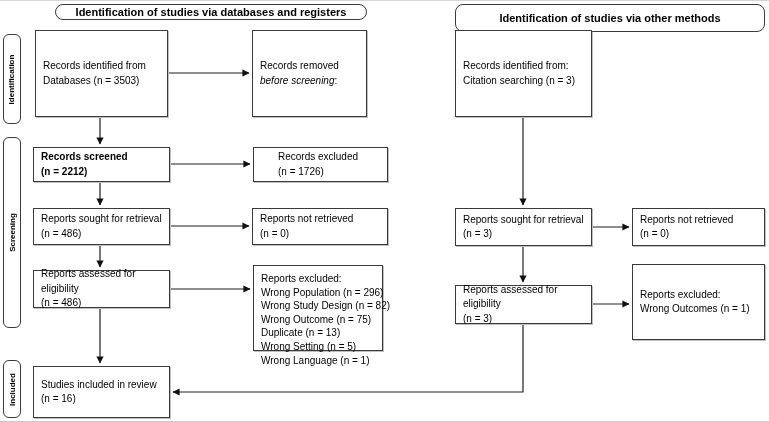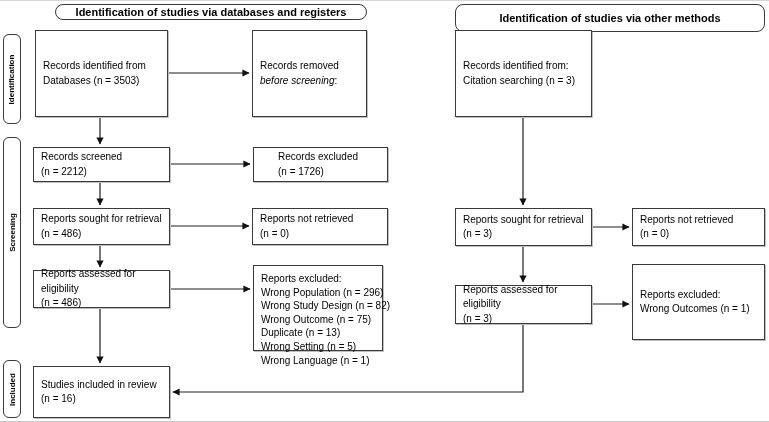--- a/index.html
+++ b/index.html
@@ -51,21 +51,21 @@
 
   <div class="box" style="left:35px;top:29px;width:133px;height:87px;">Records identified from
 Databases (n = 3503)</div>
 
   <div class="box" style="left:252px;top:29px;width:115px;height:87px;">
     <div style="white-space:normal;">
       <span>Records removed </span><i>before screening</i><span>:</span>
     </div>
   </div>
 
-  <div class="box" style="left:33px;top:146px;width:137px;height:35px;">Records screened
+  <div class="box" style="left:33px;top:146px;width:137px;height:35px;font-weight:bold;">Records screened
 (n = 2212)</div>
 
   <div class="box" style="left:253px;top:146px;width:135px;height:35px;padding-left:24px;">Records excluded
 (n = 1726)</div>
 
   <div class="box" style="left:33px;top:207px;width:137px;height:37px;">Reports sought for retrieval
 (n = 486)</div>
 
   <div class="box" style="left:252px;top:207px;width:136px;height:37px;">Reports not retrieved
 (n = 0)</div>

